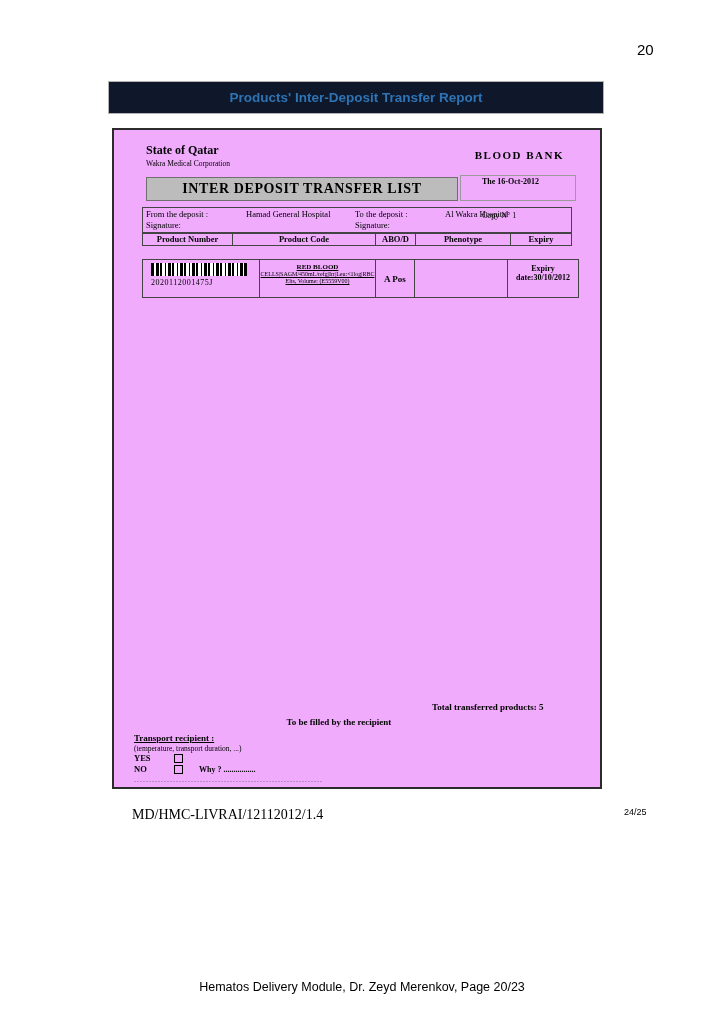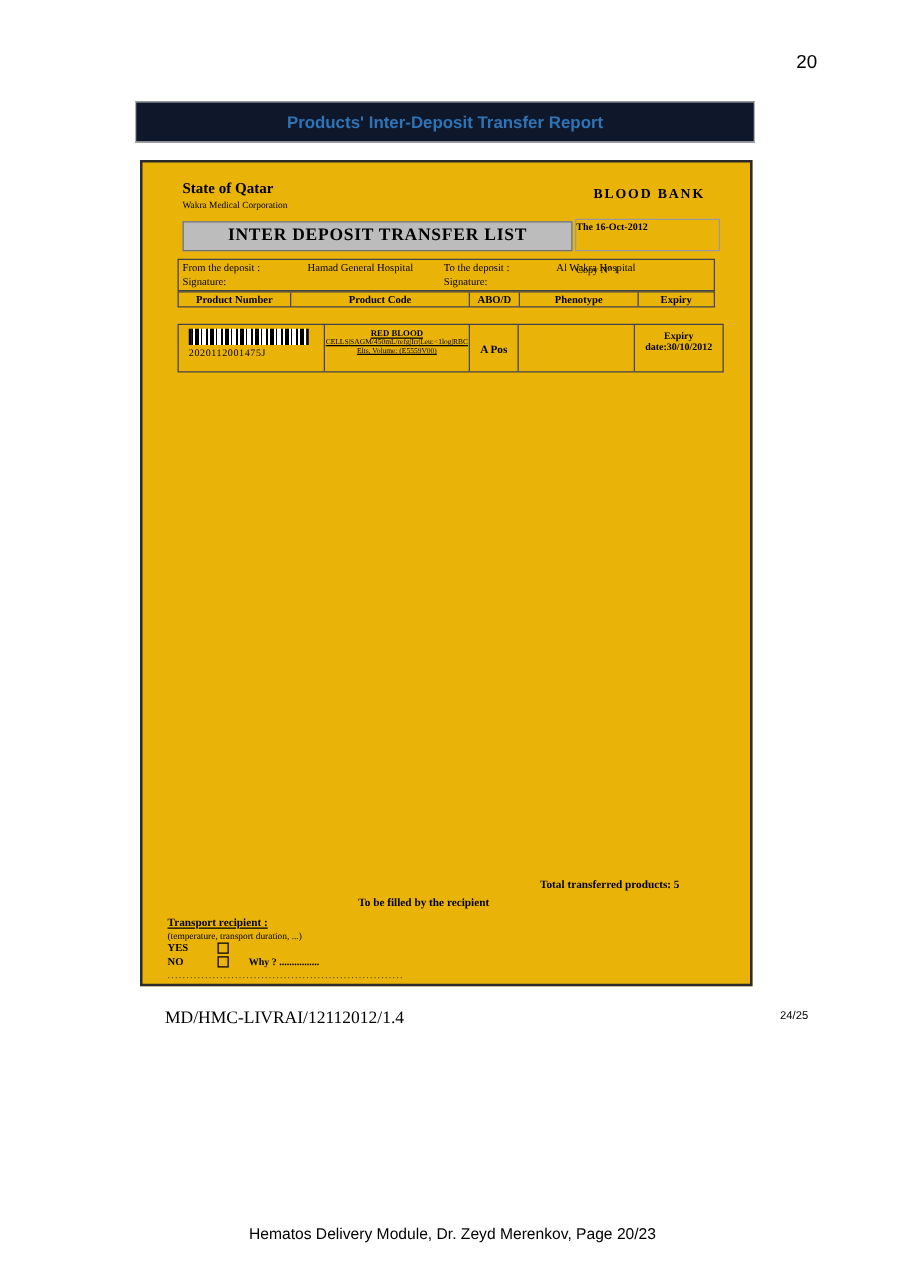--- a/index.html
+++ b/index.html
@@ -21,35 +21,35 @@
     display:flex; align-items:center; justify-content:center;
   }
   .banner span {
     font-family:"Liberation Sans",sans-serif; font-weight:bold;
     font-size:13.5px; color:#2e74b5;
   }
 
   
   .frame {
     left:112px; top:128px; width:486px; height:657px;
-    border:2px solid #2b2b2b; background:#eab308;
+    border:2px solid #2b2b2b; background:#f0abfc;
   }
   .frame .abs { position:absolute; }
 
   .org-name { left:32px; top:13px; font-size:12px; font-weight:bold; }
   .org-sub  { left:32px; top:29px; font-size:7.5px; }
   .blood-bank { right:36px; top:19px; font-size:11px; font-weight:bold; letter-spacing:1.5px;padding-left:16px; }
 
   .list-title {
     left:32px; top:47px; width:310px; height:22px;
     background:#bcbcbc; border:1px solid #6f6f6f;
     display:flex; align-items:center; justify-content:center;
     font-size:14px; font-weight:bold; letter-spacing:0.6px;
   }
-  .date-box { left:346px; top:45px; width:116px; height:26px; border:1px solid #9a9a9a; padding:1px 0; box-sizing:border-box; }
+  .date-box { left:346px; top:45px; width:116px; height:26px; border:1px solid #9a9a9a; padding:1px 21px; box-sizing:border-box; }
   .date-line { font-size:8px; font-weight:bold; line-height:10px; }
   .copy-line { font-size:8px; line-height:10px;margin-top:24px; }
 
   .fromto-box {
     left:28px; top:77px; width:430px; height:26px;
     border:1px solid #444; box-sizing:border-box; padding:1px 3px;
   }
   .ft-row { display:grid; grid-template-columns:100px 109px 90px 1fr; font-size:8.5px; line-height:11px; }
   .ft-row .val { font-weight:normal; }
 

